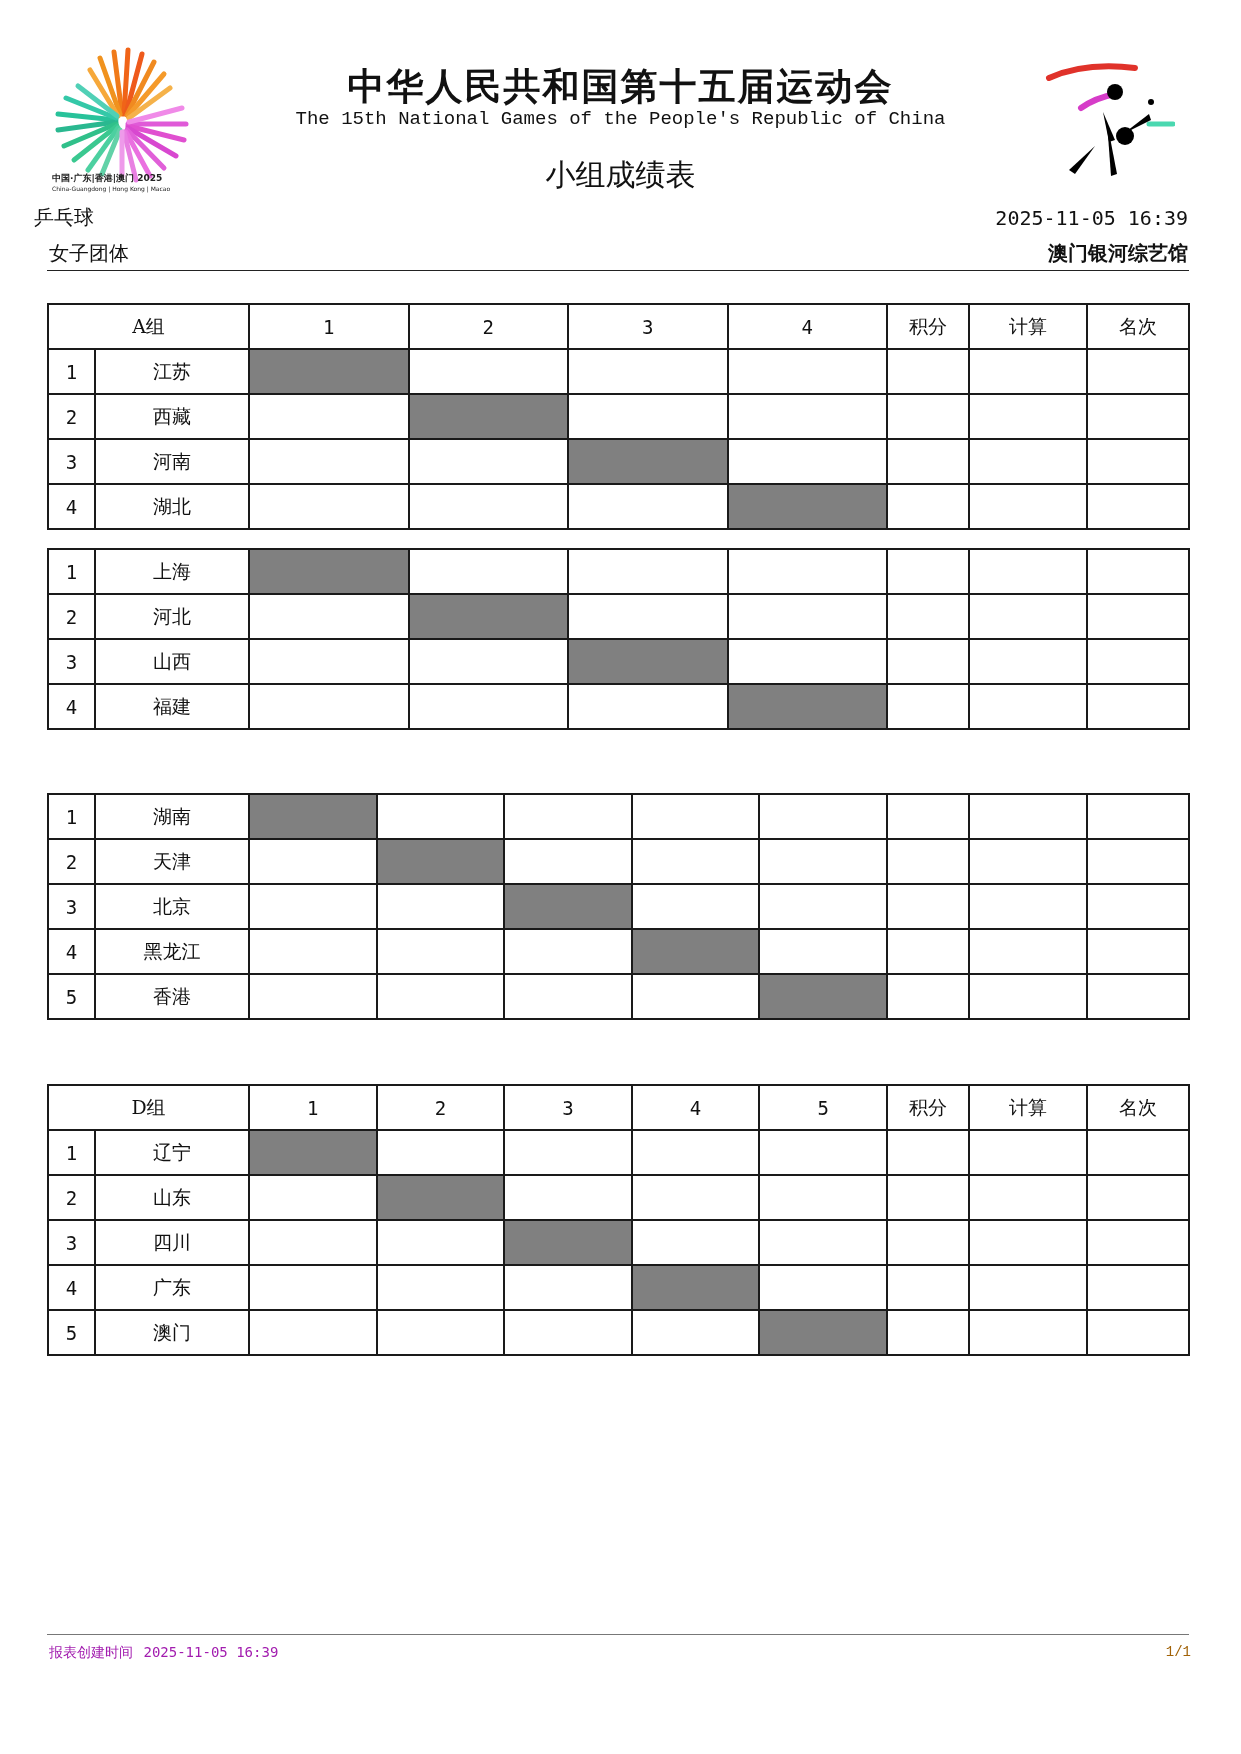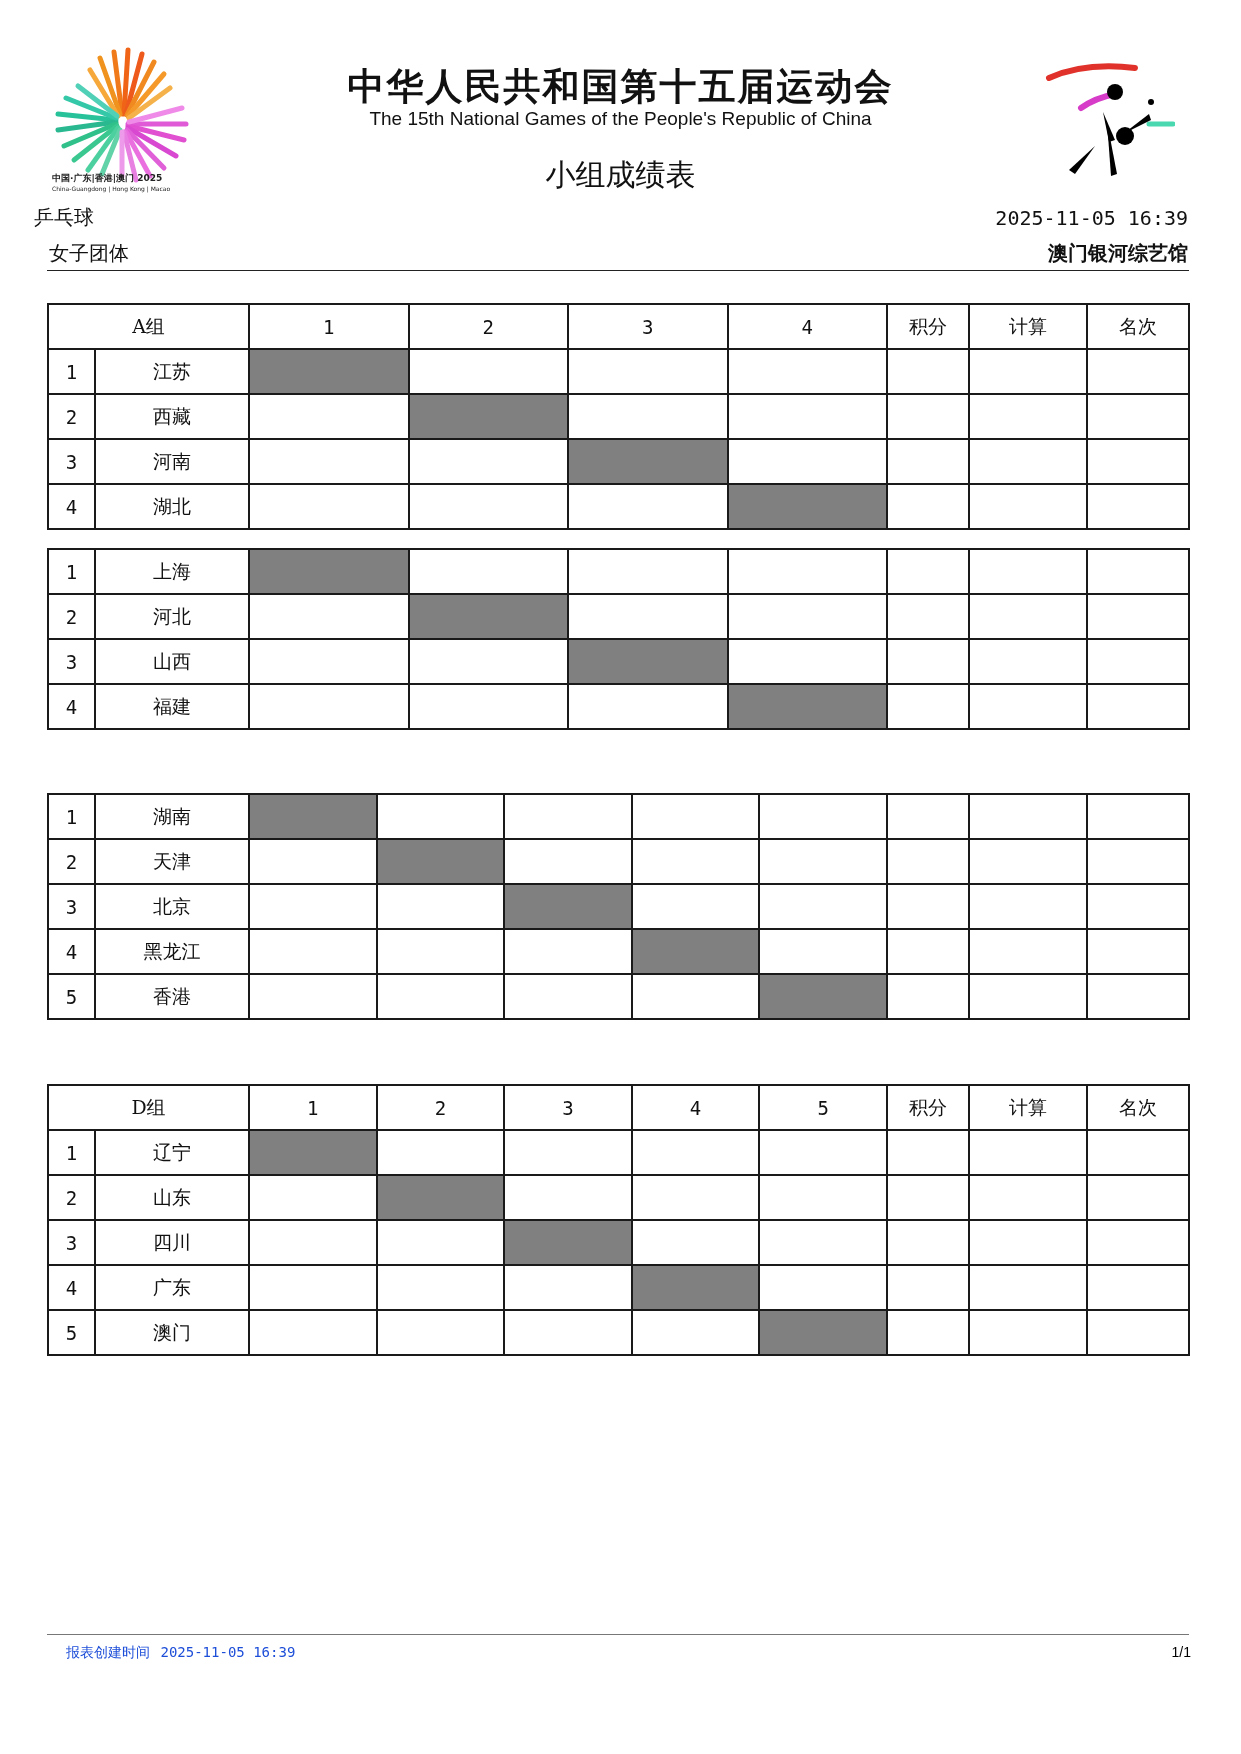--- a/index.html
+++ b/index.html
@@ -3,44 +3,44 @@
 <meta charset="utf-8">
 <style>
   html, body { margin: 0; padding: 0; background: #ffffff; }
   body { width: 1241px; height: 1754px; position: relative; overflow: hidden;
          font-family: "DejaVu Sans", "Liberation Sans", sans-serif; color: #111; }
   .logo-left { position: absolute; left: 52px; top: 44px; width: 140px; height: 156px; }
   .logo-right { position: absolute; left: 1045px; top: 62px; width: 130px; height: 120px; }
   .title-zh { position: absolute; left: 0; width: 1241px; top: 62px; text-align: center;
               font-size: 37px; font-weight: bold; letter-spacing: 2px; color: #111; }
   .title-en { position: absolute; left: 0; width: 1241px; top: 108px; text-align: center;
-              font-family: Liberation Sans, sans-serif; font-size: 19px; color: #111; }
+              font-family: Liberation Mono, monospace; font-size: 19px; color: #111; }
   .title-sub { position: absolute; left: 0; width: 1241px; top: 155px; text-align: center;
                font-size: 30px; color: #111; }
   .meta-left1 { position: absolute; left: 34px; top: 204px; font-size: 20px; }
   .meta-left2 { position: absolute; left: 49px; top: 240px; font-size: 20px; }
   .meta-right1 { position: absolute; right: 53px; top: 206px; font-size: 20px;
                  font-family: "DejaVu Sans Mono", "Liberation Mono", monospace; }
   .meta-right2 { position: absolute; right: 53px; top: 240px; font-size: 20px; font-weight: bold; }
   .rule { position: absolute; left: 47px; width: 1142px; top: 270px; height: 0;
           border-top: 1.5px solid #222; }
 
   table.grp { position: absolute; left: 47px; width: 1142px; border-collapse: collapse;
               table-layout: fixed; }
   table.grp td { border: 2px solid #1a1a1a; height: 43px; padding: 0; text-align: center;
                  vertical-align: middle; font-size: 19px; font-family: "DejaVu Serif", "Liberation Serif", serif; }
   table.grp td.num { font-family: "DejaVu Sans Mono", "Liberation Mono", monospace; font-size: 19px; }
   table.grp td.shade { background: #808080; }
   table.grp td.hdr-name { font-size: 19px; }
 
   .footer-rule { position: absolute; left: 47px; width: 1142px; top: 1634px; border-top: 1.5px solid #777; }
-  .footer-left { position: absolute; left: 66px; top: 1644px; font-size: 14px; color: #1d4ed8;
+  .footer-left { position: absolute; left: 49px; top: 1644px; font-size: 14px; color: #a21caf;
                  font-family: "DejaVu Serif", "Liberation Serif", serif; }
-  .footer-right { position: absolute; right: 50px; top: 1644px; font-size: 14px; color: #000000;
-                  font-family: Liberation Sans, sans-serif; }
+  .footer-right { position: absolute; right: 50px; top: 1644px; font-size: 14px; color: #a16207;
+                  font-family: Liberation Mono, monospace; }
 </style>
 </head>
 <body>
 
 <div class="logo-left">
   <svg width="140" height="156" viewBox="0 0 140 156">
     <g id="rays">
 
       <g stroke-linecap="round" stroke-width="5">
         <line x1="70" y1="70" x2="62" y2="8" stroke="#f07a1a"></line>

